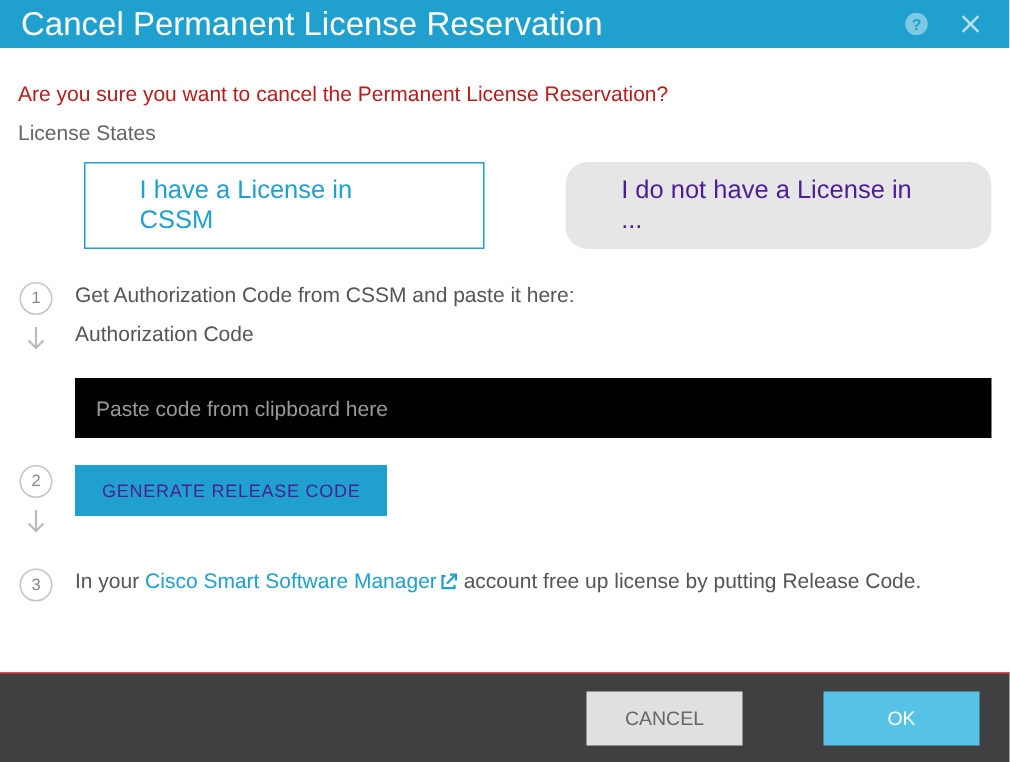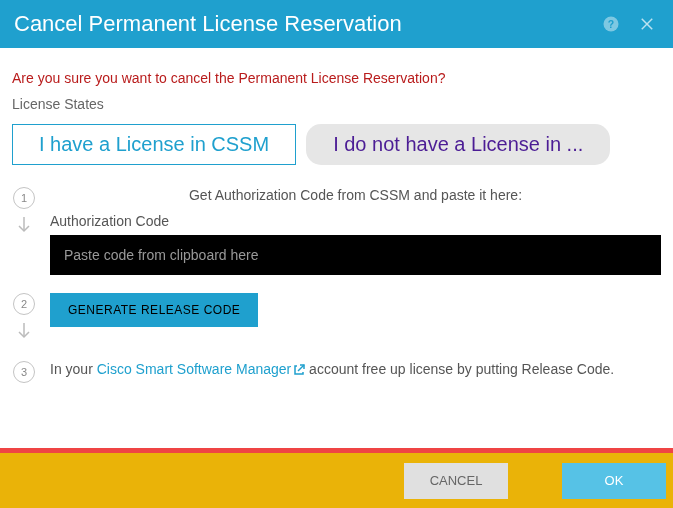--- a/index.html
+++ b/index.html
@@ -7,21 +7,21 @@
     font-family: -apple-system, BlinkMacSystemFont, "Segoe UI", Arial, sans-serif;
     background: #fff;
     width: 673px;
     height: 508px;
     overflow: hidden;
     color: #555;
   }
   .titlebar {
     background: #1FA0CE;
     color: #fff;
-    height: 48px;
+    height: 32px;
     display: flex;
     align-items: center;
     padding: 0 14px;
   }
   .titlebar h1 {
     font-size: 22px;
     font-weight: 400;
     flex: 1;
   }
   .titlebar .icon-btn {
@@ -49,24 +49,25 @@
     font-size: 14px;
     color: #666;
     margin-bottom: 12px;
   }
   .tabs {
     display: flex;
     gap: 10px;
     margin-bottom: 22px;
   }
   .tab {
-    padding: 8px 26px;
-    font-size: 20px;
+    padding: 8px 36px;
+    font-size: 17px;
     border: 1px solid transparent;
     cursor: pointer;
+    margin-left: 44px;
   }
   .tab.active {
     color: #1FA0CE;
     border: 1px solid #1FA0CE;
     background: #fff;
   }
   .tab.inactive {
     background: #E6E6E6;
     color: #4c1d95;
     border-radius: 15px;
@@ -97,35 +98,35 @@
     font-size: 11px;
     color: #888;
     background: #fff;
   }
   .step-arrow {
     margin-top: 8px;
     color: #bbb;
   }
   .step-arrow svg { width: 14px; height: 16px; stroke: #bbb; fill: none; stroke-width: 1.5; }
   .step-body { flex: 1; font-size: 14px; color: #555; }
-  .step-body .instruction { margin-bottom: 10px; text-align: center; }
-  .field-label { font-size: 14px; color: #555; margin-bottom: 6px; }
+  .step-body .instruction { margin-bottom: 10px; }
+  .field-label { font-size: 14px; color: #555; margin-bottom: 22px; }
   .code-input {
     width: 100%;
     background: #000000;
     border: none;
     padding: 12px 14px;
     font-size: 14px;
     color: #888;
   }
   .code-input::placeholder { color: #999; }
 
   .btn-primary {
     background: #1FA0CE;
-    color: #000000;
+    color: #4c1d95;
     border: none;
     padding: 10px 18px;
     font-size: 12px;
     letter-spacing: 0.5px;
     cursor: pointer;
   }
   .link {
     color: #1FA0CE;
     text-decoration: none;
     cursor: pointer;
@@ -139,24 +140,24 @@
 
   .footer {
     position: absolute;
     bottom: 0;
     left: 0;
     right: 0;
     height: 60px;
     display: flex;
     align-items: center;
     justify-content: flex-end;
-    padding: 0 7px;
+    padding: 0 20px;
     gap: 10px;
-    border-top: 5px solid #ef4444;
-    background: #eab308;
+    border-top: 1px solid #ef4444;
+    background: #404040;
   }
   .btn-cancel {
     background: #E0E0E0;
     color: #666;
     border: none;
     width: 104px;
     height: 36px;
     font-size: 13px;
     cursor: pointer;
   }

